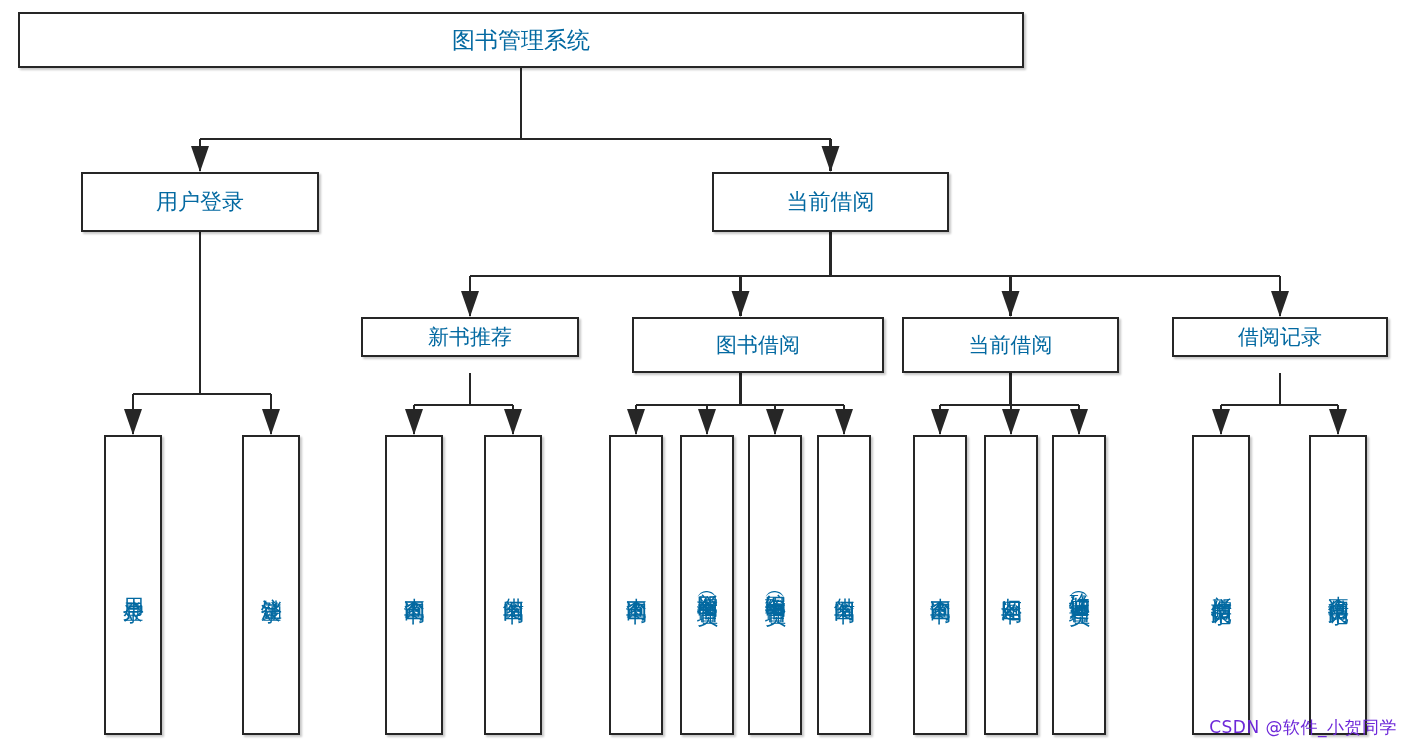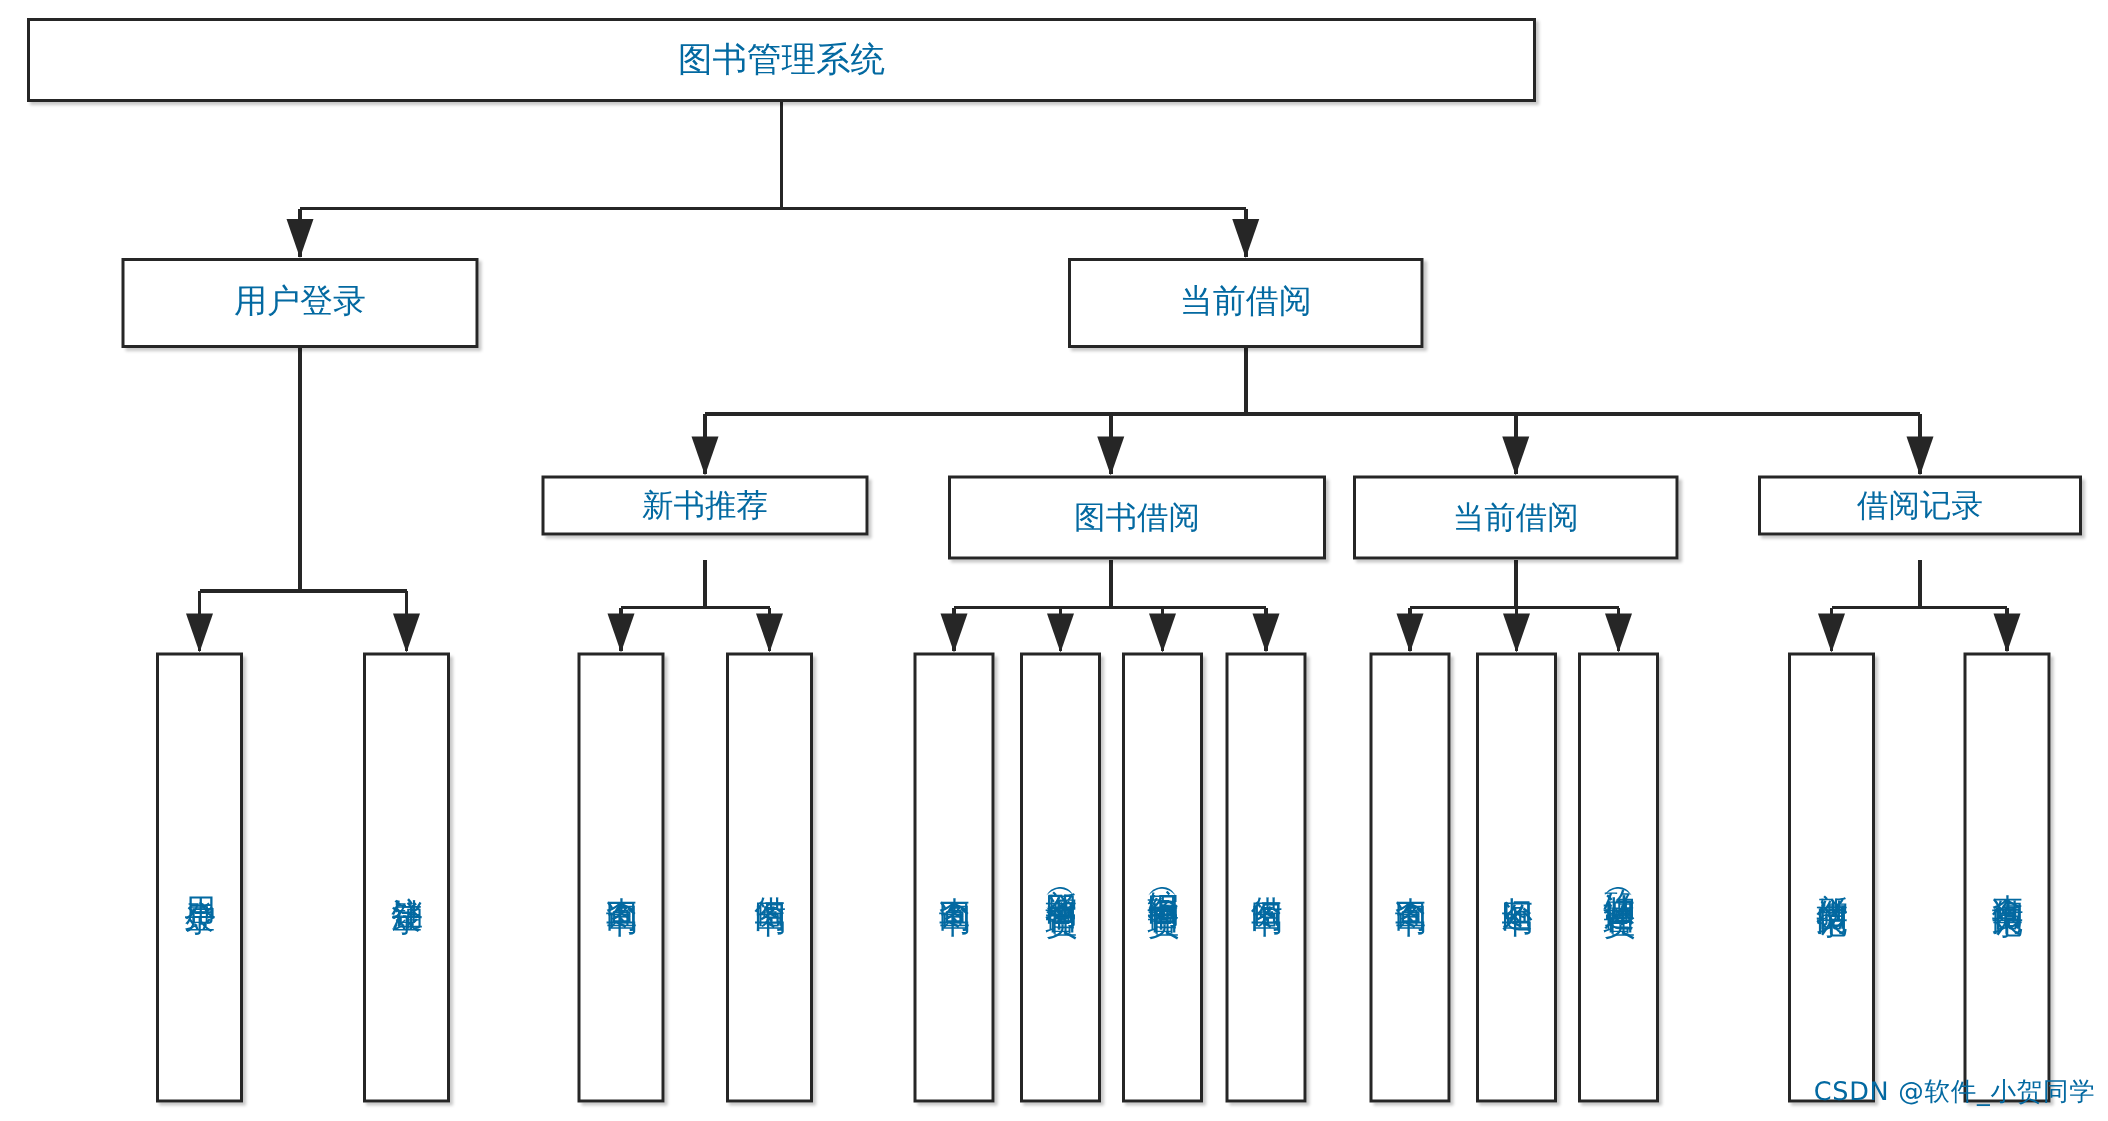--- a/index.html
+++ b/index.html
@@ -57,21 +57,21 @@
     top: 0;
     width: 1405px;
     height: 747px;
     pointer-events: none;
   }
   #watermark {
     position: absolute;
     right: 8px;
     bottom: 8px;
     font-size: 17px;
-    color: #0369a1;
+    color: #6d28d9;
     letter-spacing: 0.5px;
     white-space: nowrap;
     font-family: "DejaVu Sans", "Liberation Sans", sans-serif;
   }
 </style>
 </head>
 <body>
 
 <div id="diagram-root">
   <svg id="connector-layer" width="1405" height="747" viewBox="0 0 1405 747">

